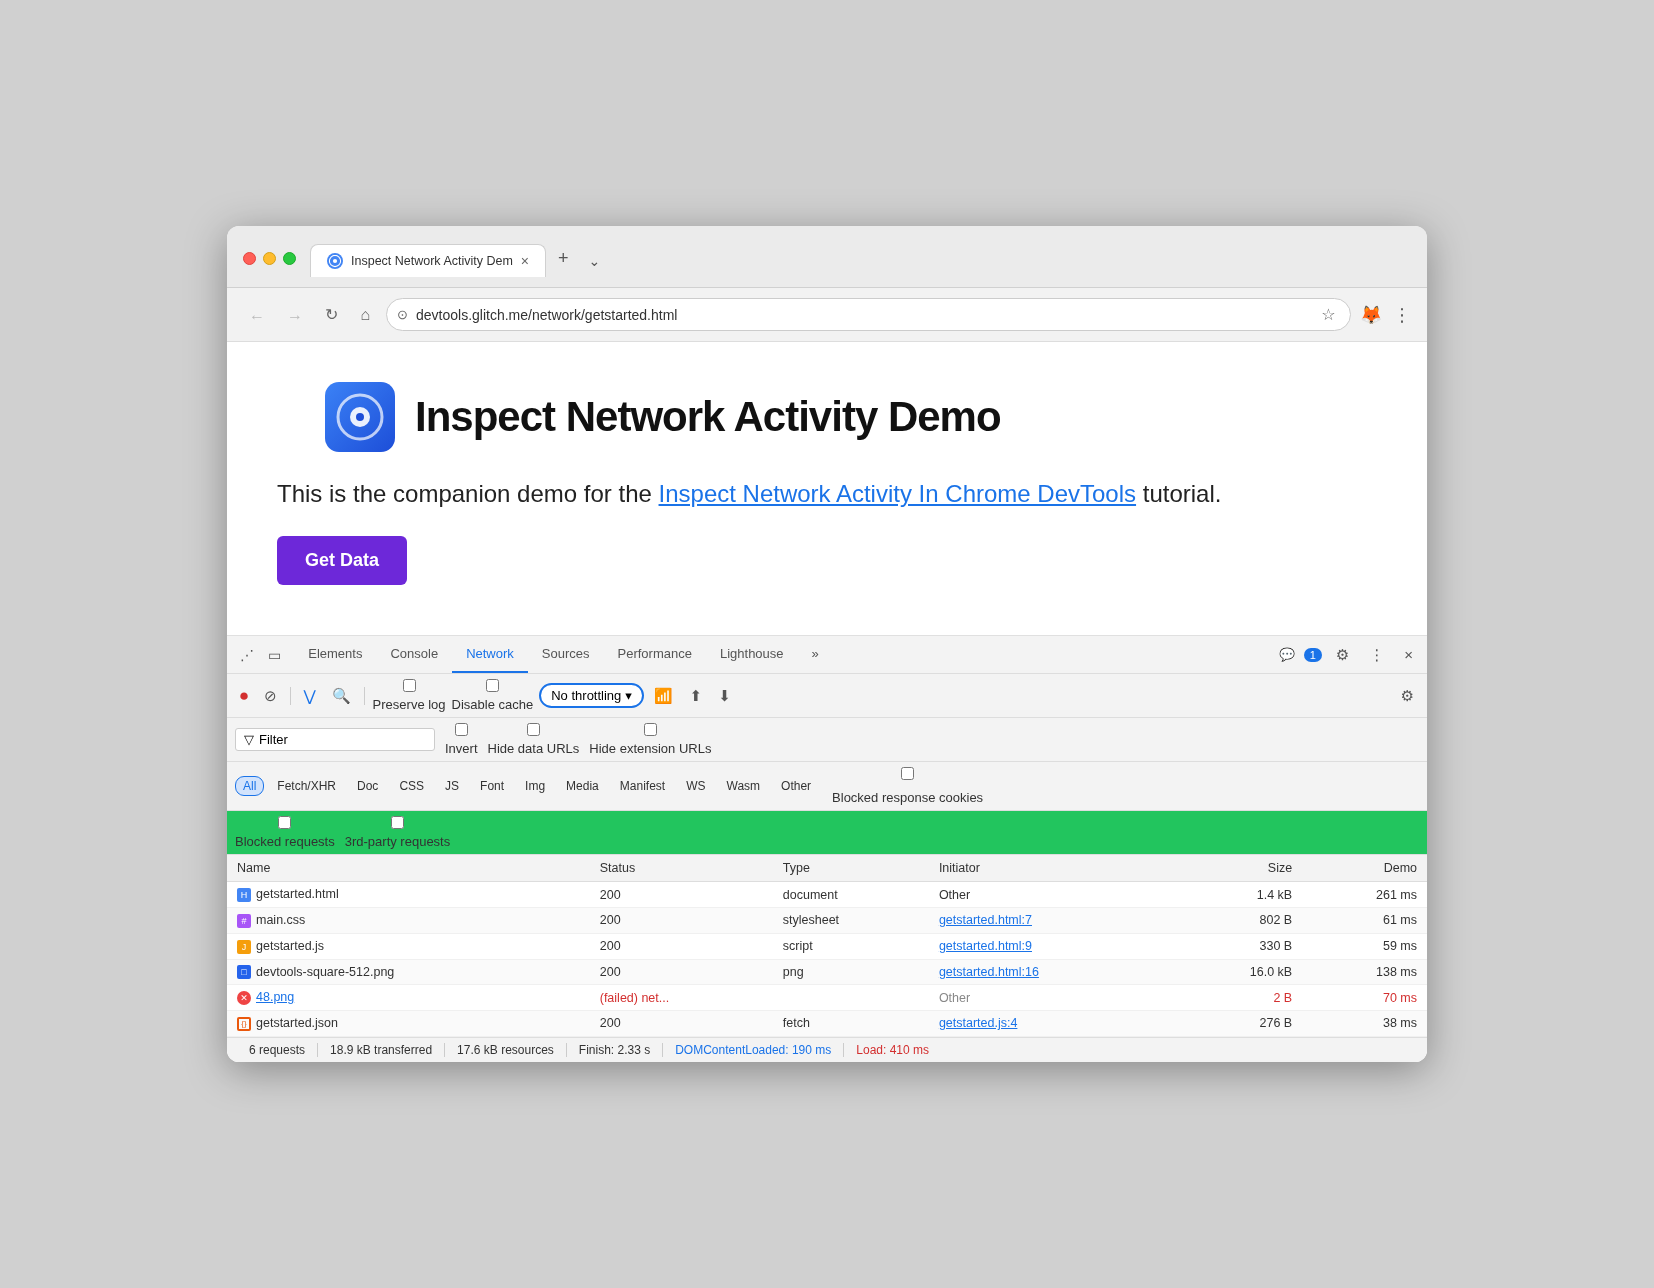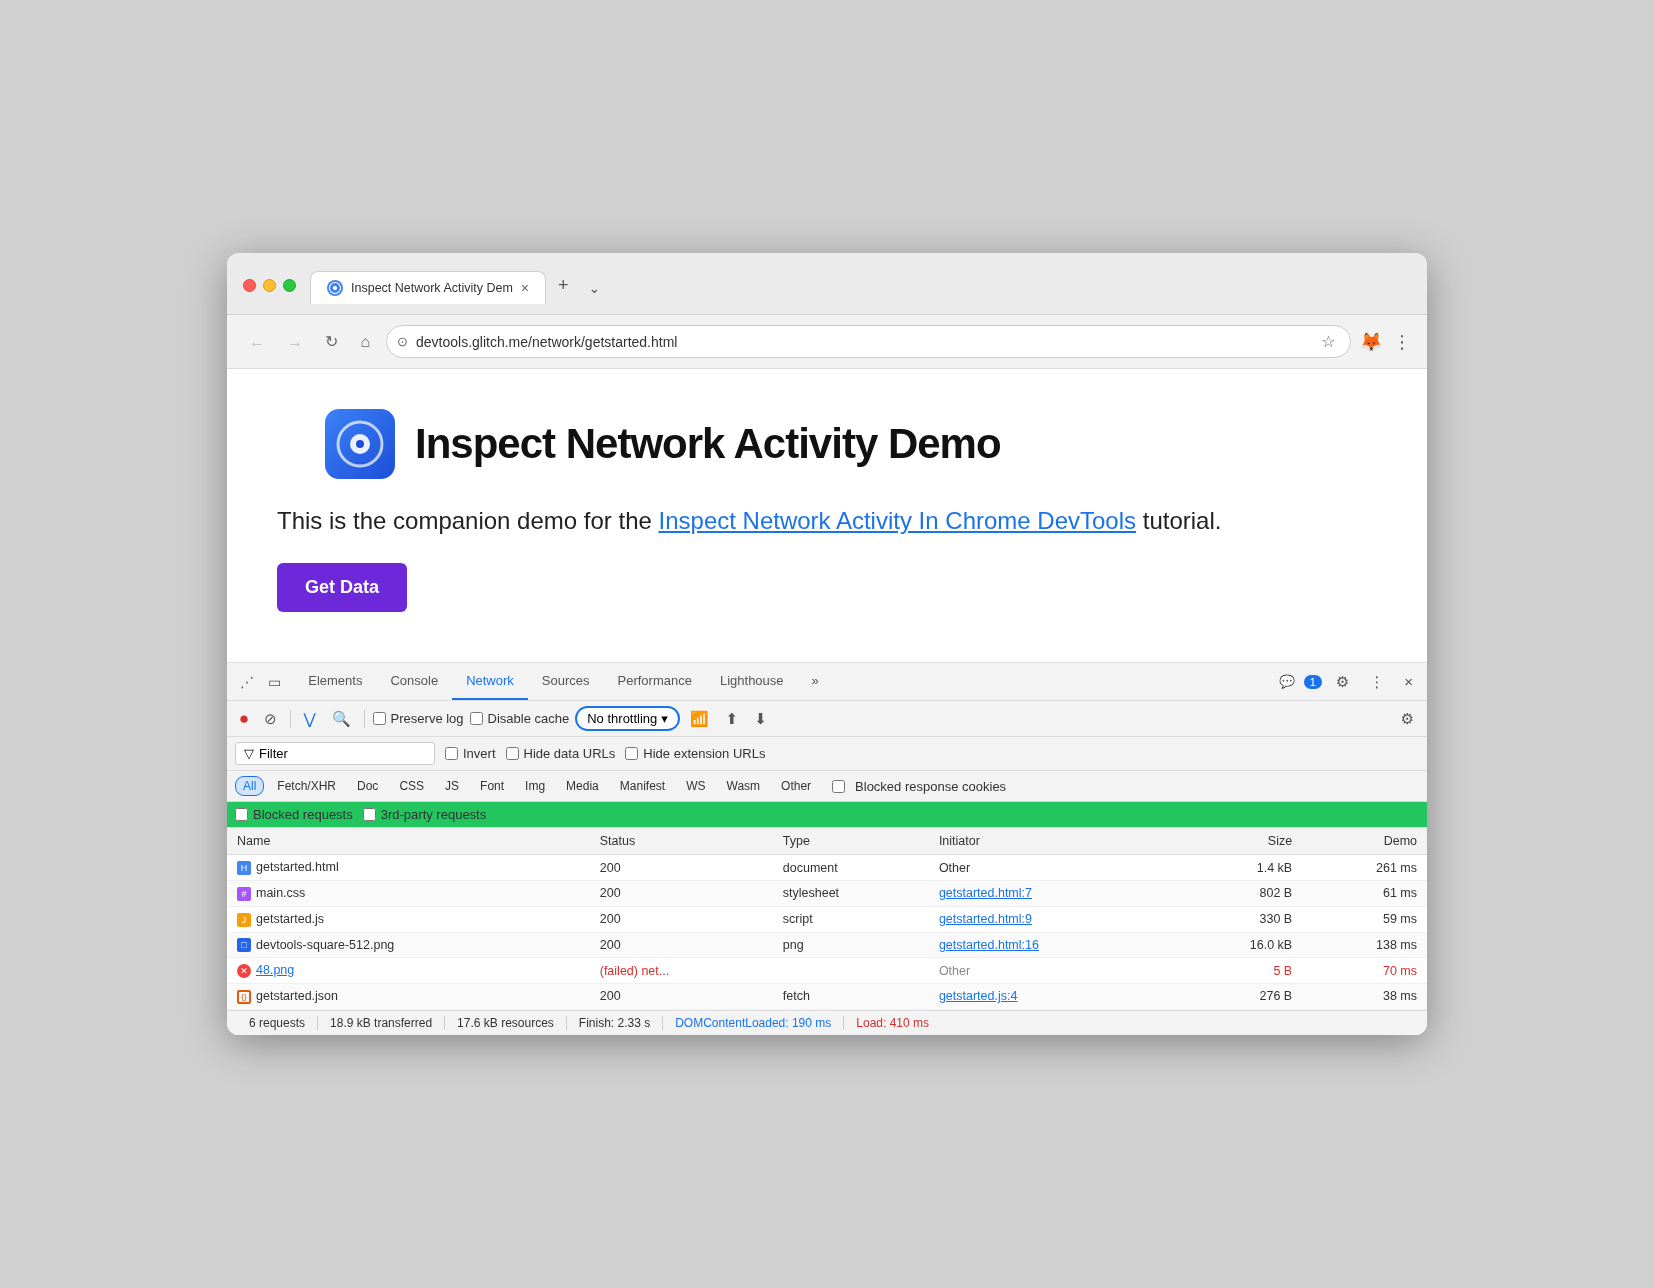--- a/index.html
+++ b/index.html
@@ -275,20 +275,21 @@
       cursor: pointer;
       gap: 4px;
       background: white;
     }
     .checkbox-label {
       display: flex;
       align-items: center;
       gap: 5px;
       font-size: 13px;
       color: #333;
+      flex-direction: column;
     }
     .checkbox-label input[type="checkbox"] {
       width: 13px;
       height: 13px;
     }
     .divider { width: 1px; height: 18px; background: #ccc; margin: 0 2px; }
     
     .filter-bar {
       background: #f3f3f3;
       display: flex;
@@ -589,21 +590,21 @@
               <td>png</td>
               <td><span style="color:#1a73e8;text-decoration:underline;cursor:pointer;">getstarted.html:16</span></td>
               <td style="text-align: right;">16.0 kB</td>
               <td style="text-align: right;">138 ms</td>
             </tr>
             <tr>
               <td><span style="display:inline-block;width:14px;height:14px;background:#ef4444;border-radius:50%;margin-right:5px;vertical-align:middle;font-size:9px;color:white;text-align:center;line-height:14px;">✕</span><span style="color:#1a73e8;text-decoration:underline;cursor:pointer;">48.png</span></td>
               <td><span style="color:#d32f2f;">(failed) net...</span></td>
               <td></td>
               <td><span style="color:#888;">Other</span></td>
-              <td style="text-align: right;"><span style="color:#d32f2f;">5 B</span></td>
+              <td style="text-align: right;"><span style="color:#d32f2f;">2 B</span></td>
               <td style="text-align: right;"><span style="color:#d32f2f;">70 ms</span></td>
             </tr>
             <tr>
               <td><span style="display:inline-block;width:14px;height:14px;border:2px solid #ea580c;border-radius:2px;margin-right:5px;vertical-align:middle;font-size:8px;color:#ea580c;text-align:center;line-height:10px;">{}</span>getstarted.json</td>
               <td>200</td>
               <td>fetch</td>
               <td><span style="color:#1a73e8;text-decoration:underline;cursor:pointer;">getstarted.js:4</span></td>
               <td style="text-align: right;">276 B</td>
               <td style="text-align: right;">38 ms</td>
             </tr>

